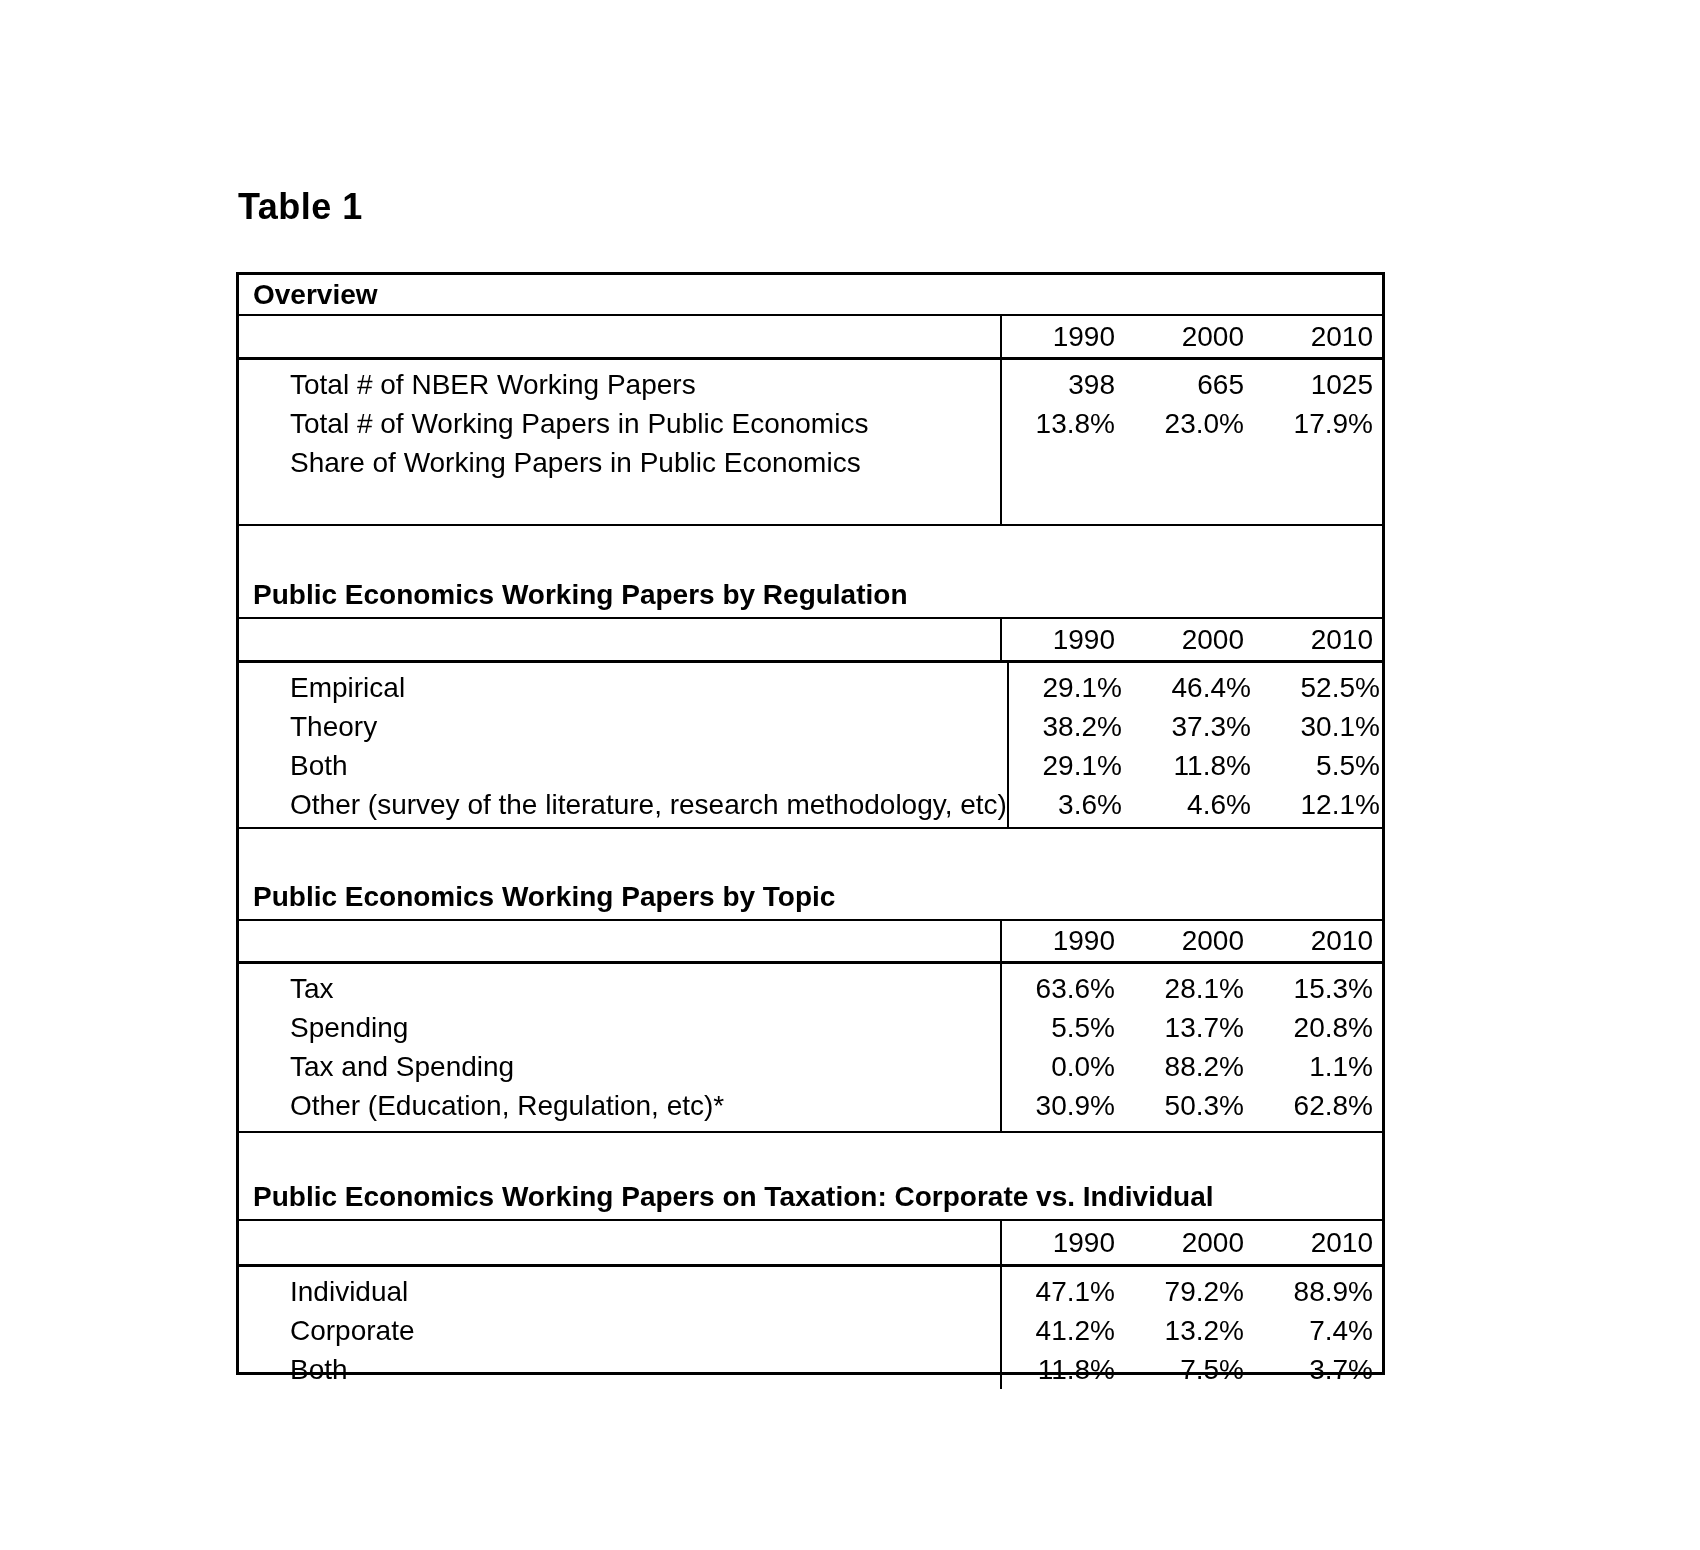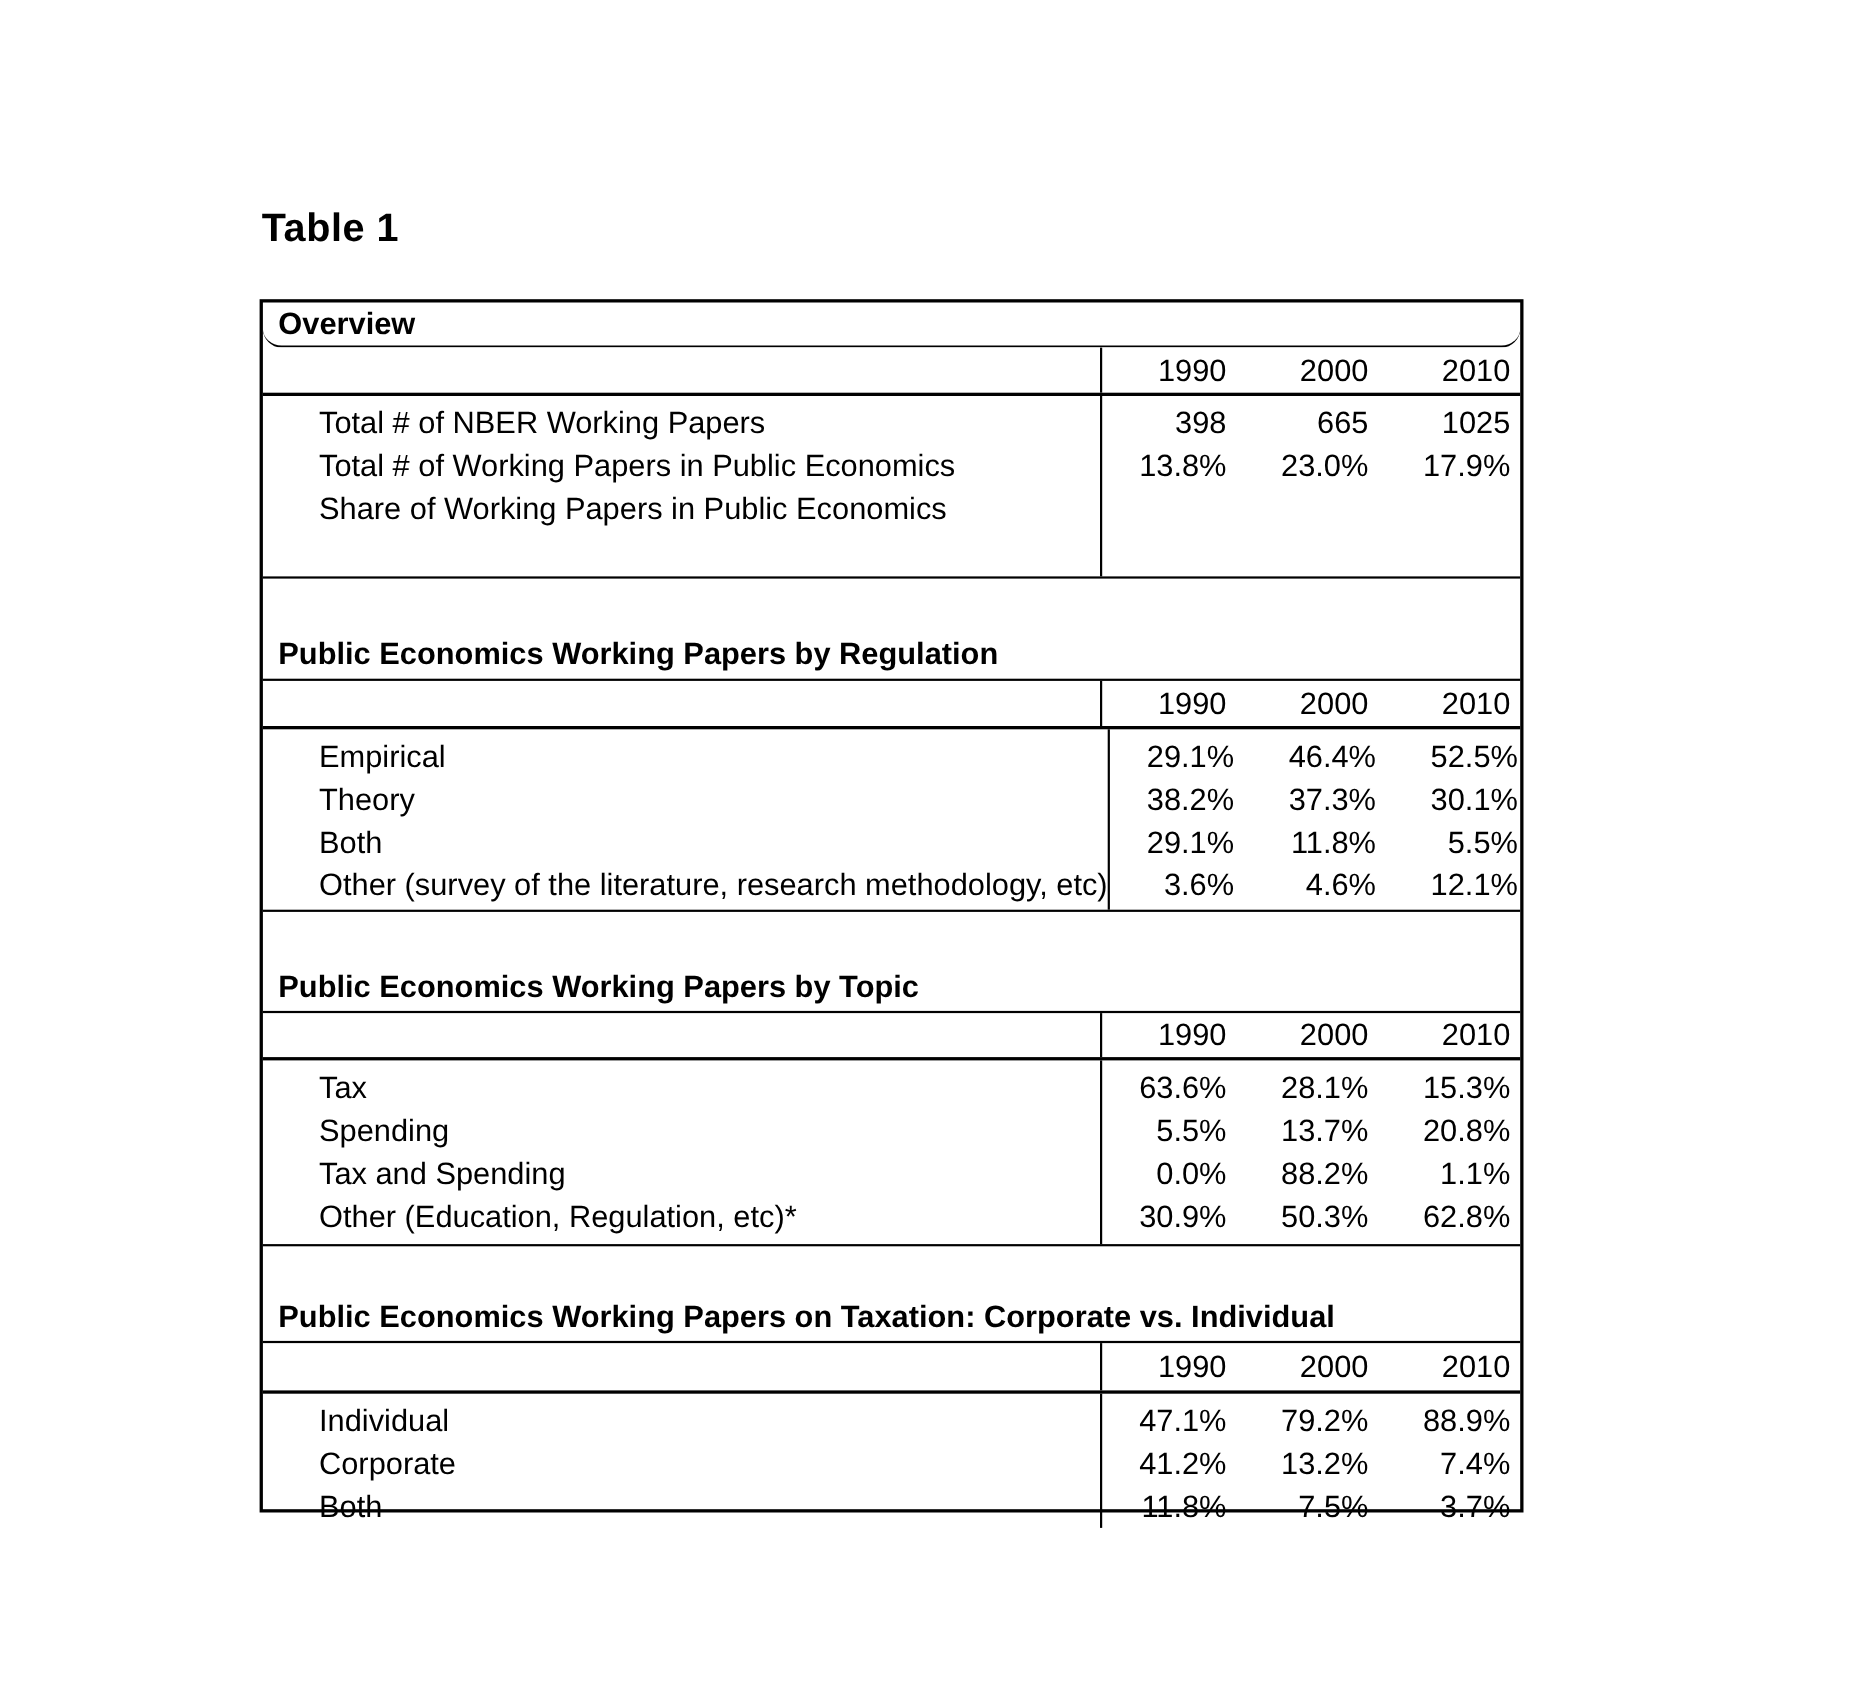--- a/index.html
+++ b/index.html
@@ -84,21 +84,21 @@
   
   .datablock .lcol, .datablock .vcol {
     padding-top: 5px;
   }
   .lrow, .datablock .vrow {
     line-height: 39px;
     white-space: nowrap;
   }
 
   
-  .h-ovh  { height: 39px; border-radius: 17px; }
+  .h-ovh  { height: 39px; }
   .h-yr1  { height: 41px; }
   .h-db1  { height: 164px; }
   .h-sh2  { height: 85px; }
   .h-yr2  { height: 41px; }
   .h-db2  { height: 164px; }
   .h-sh3  { height: 84px; }
   .h-yr3  { height: 40px; }
   .h-db3  { height: 167px; }
   .h-sh4  { height: 80px; }
   .h-yr4  { height: 43px; }

